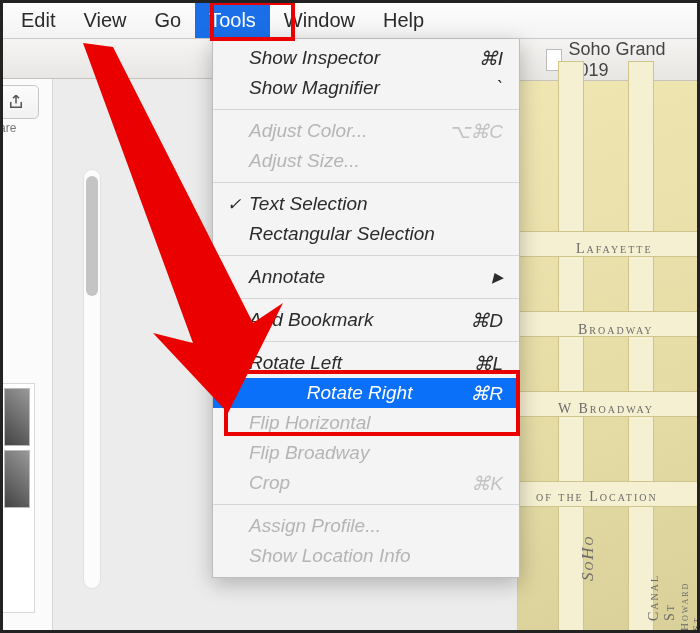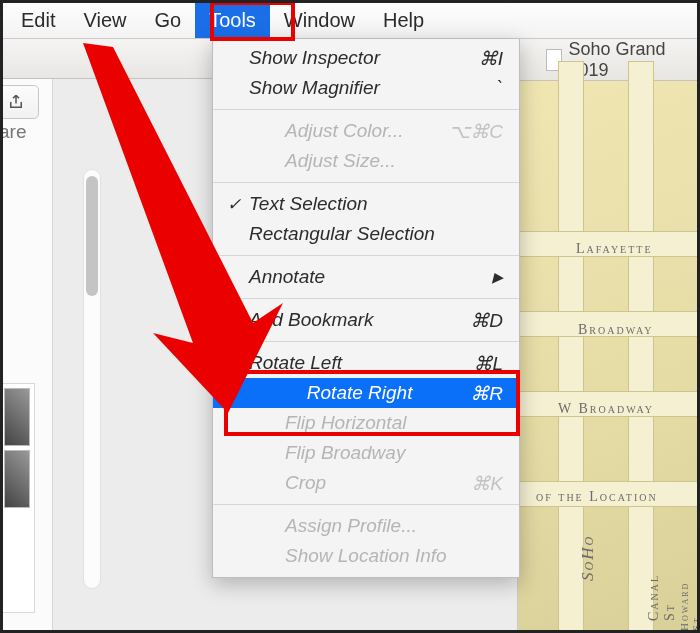--- a/index.html
+++ b/index.html
@@ -61,21 +61,21 @@
   }
   .dd-row {
     display: flex;
     align-items: center;
     height: 30px;
     padding: 0 16px 0 36px;
     color: #2c2c2c;
     position: relative;
     font-style: italic;
   }
-  .dd-row.disabled { color: #b5b5b5; margin-left: 36px; }
+  .dd-row.disabled { color: #b5b5b5; }
   .dd-row.highlight { background:#0a6ff9; color:#fff;text-align:center; }
   .dd-row .label { flex: 1; white-space: nowrap; }
   .dd-row .short { color: inherit; font-size: 19px; white-space: nowrap; }
   .dd-row.disabled .short { color:#c3c3c3; }
   .dd-sep {
     height: 1px;
     background: #d6d6d6;
     margin: 6px 0;
   }
   .check {
@@ -110,21 +110,21 @@
     background:linear-gradient(#fcfcfc,#f1f1f1);
     border:1px solid #c7c7c7;
     border-radius:5px;
     display:flex;align-items:center;justify-content:center;
     z-index:6;
     font-size:18px;
   }
   .share-label {
     position:absolute;
     top:118px; left:-4px;
-    font-size:19px; color:#777;
+    font-size:12px; color:#777;
     z-index:6;
   }
   .scroll-gutter {
     position:absolute;
     left:80px; top:166px; width:18px; height:420px;
     background:#fcfcfc;
     border:1px solid #e1e1e1;
     border-radius:9px;
     z-index:4;
   }

